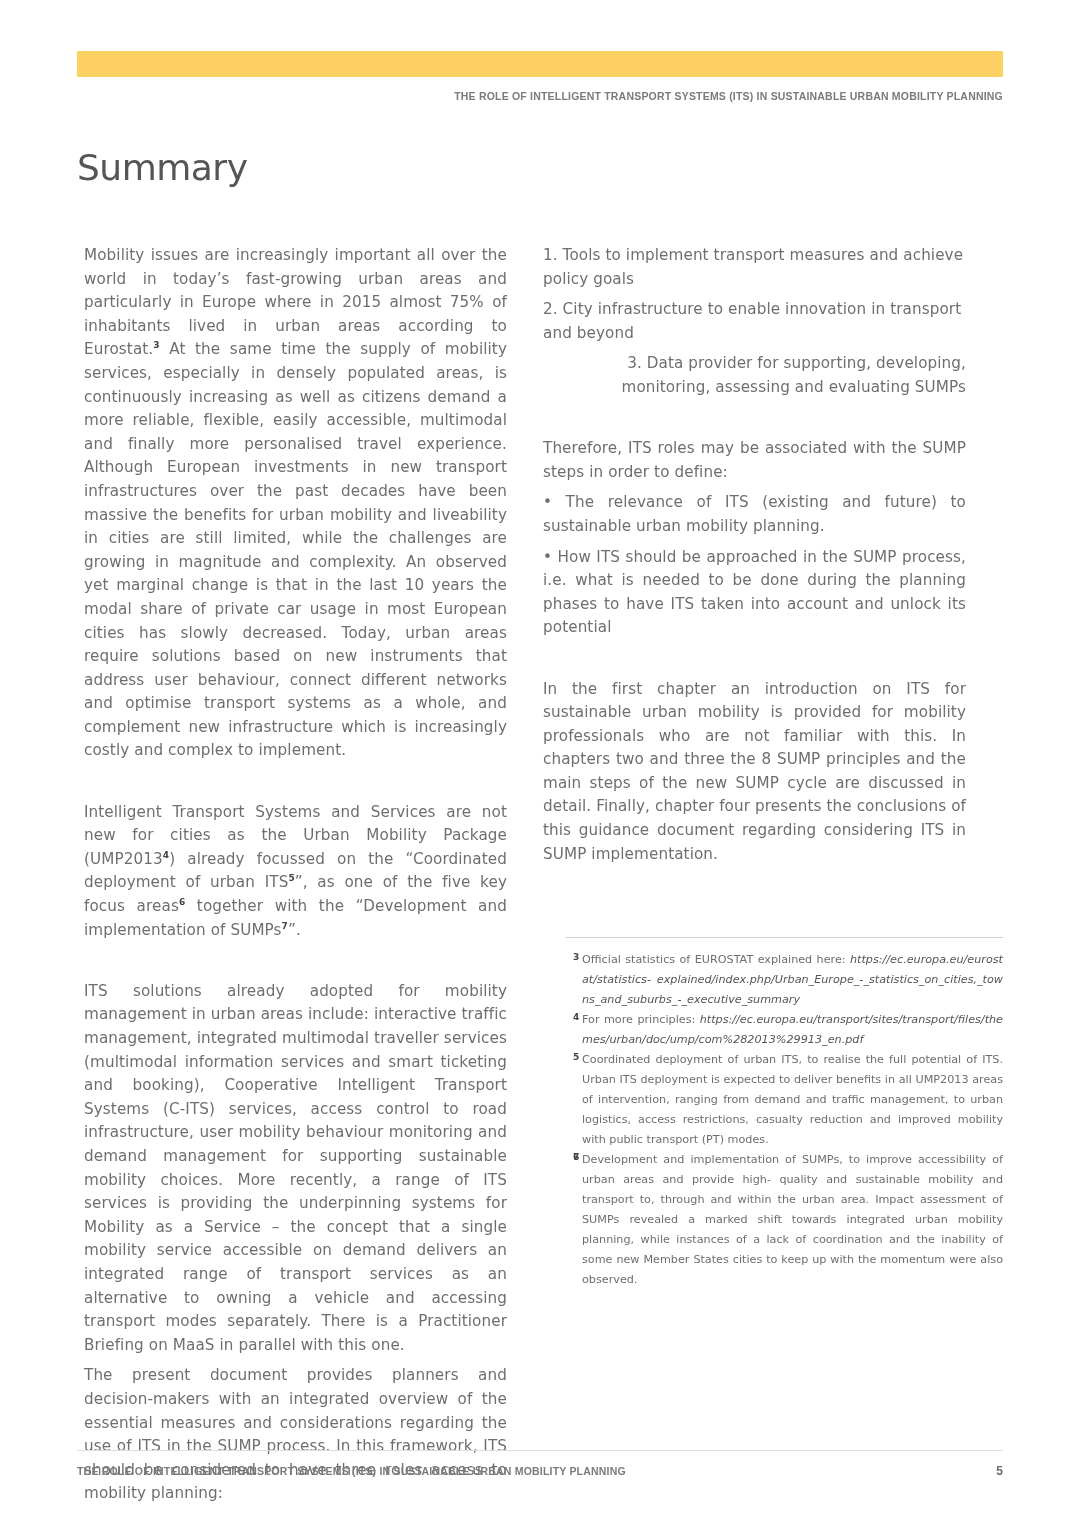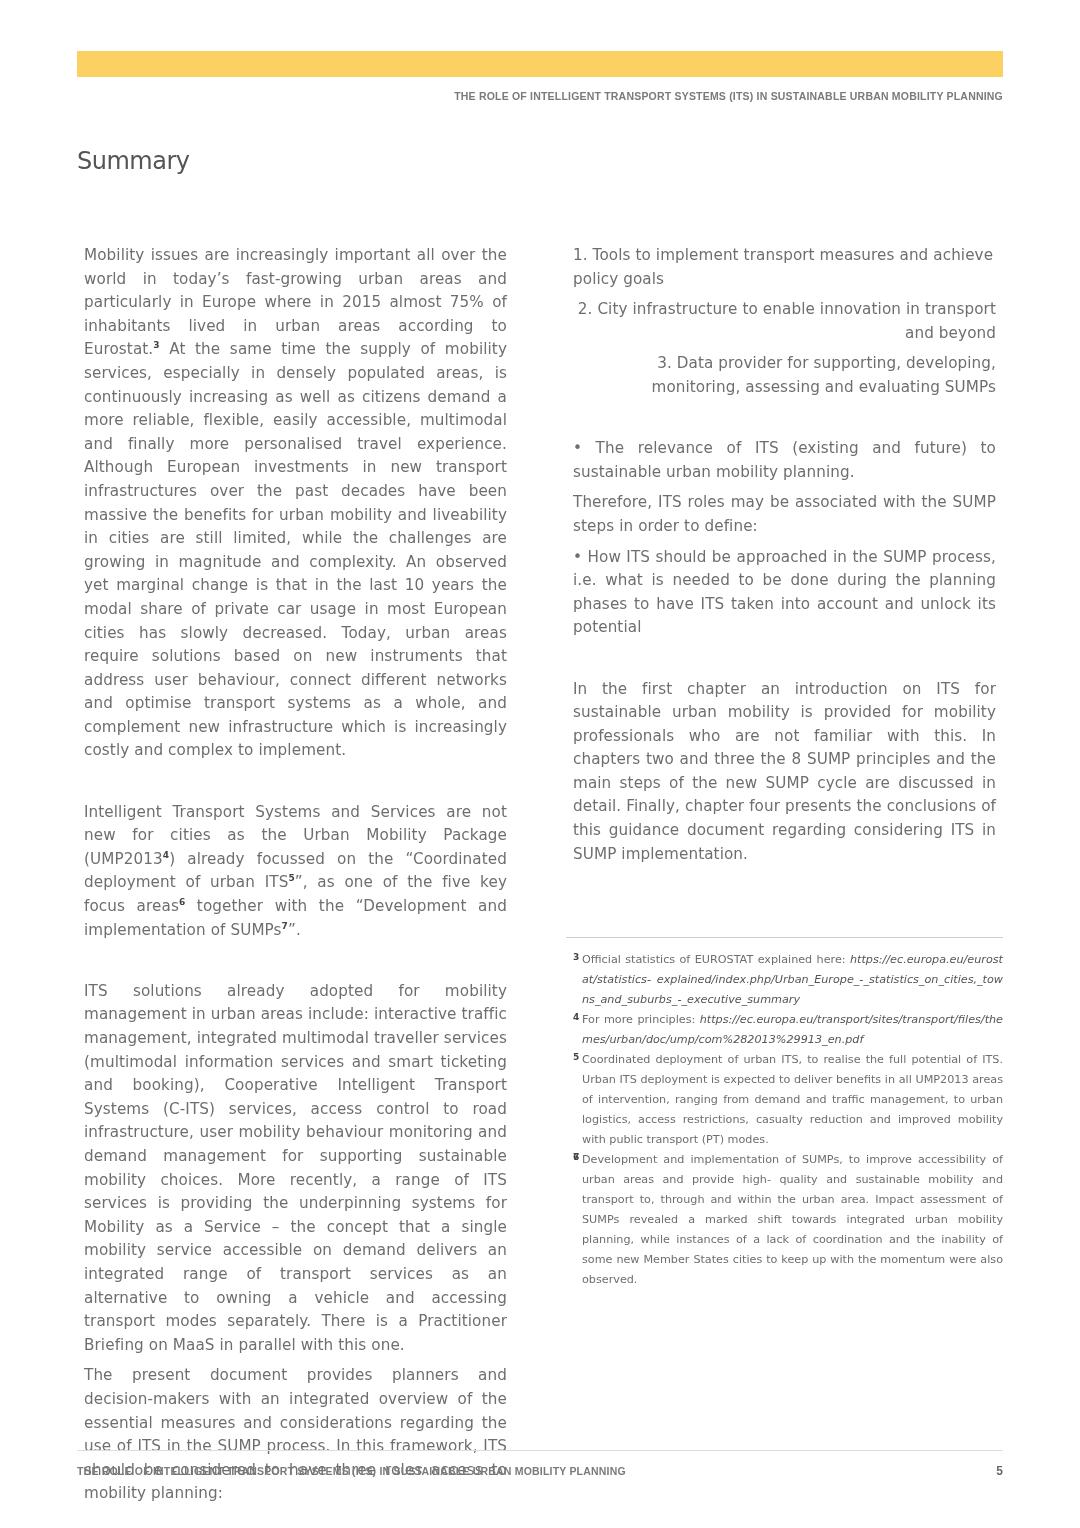--- a/index.html
+++ b/index.html
@@ -13,30 +13,30 @@
   }
   .running-head {
     position: absolute; right: 77px; top: 90px;
     font-family: "Liberation Sans", sans-serif; font-weight: bold;
     font-size: 10.5px; letter-spacing: 0.2px; color: #7a7a7a;
     text-transform: uppercase;
   }
   .page-title {
     position: absolute; left: 77px; top: 147px; margin: 0;
     font-family: "DejaVu Sans", sans-serif; font-weight: normal;
-    font-size: 24px; color: #555555; letter-spacing: -0.5px;
+    font-size: 36px; color: #555555; letter-spacing: -0.5px;
   }
   .col {
     position: absolute; top: 237px; width: 437px;
     font-family: "DejaVu Sans", sans-serif;
     font-size: 15.2px; line-height: 23.6px; color: #6e6e6e;
     text-align: justify; letter-spacing: 0.1px;
   }
   .col-left { left: 77px; }
-  .col-right { left: 566px; }
+  .col-right { left: 536px; }
   .col p { margin: 7px; }
   .gap { height: 23.6px; }
   sup.fn { font-size: 9px; font-weight: bold; color: #444; vertical-align: 6px; line-height: 0; }
   .footnote-rule {
     position: absolute; left: 566px; top: 937px; width: 437px; height: 1px;
     background: #cfcfcf;
   }
   .footnotes {
     position: absolute; left: 573px; top: 950px; width: 430px;
     font-family: "DejaVu Sans", sans-serif;
@@ -78,25 +78,25 @@
   <p>
     <span>Intelligent Transport Systems and Services are not new for cities as the Urban Mobility Package (UMP2013</span><sup class="fn">4</sup><span>) already focussed on the “Coordinated deployment of urban ITS</span><sup class="fn">5</sup><span>”, as one of the five key focus areas</span><sup class="fn">6</sup><span> together with the “Development and implementation of SUMPs</span><sup class="fn">7</sup><span>”.</span>
   </p>
   <div class="gap"></div>
   <p>ITS solutions already adopted for mobility management in urban areas include: interactive traffic management, integrated multimodal traveller services (multimodal information services and smart ticketing and booking), Cooperative Intelligent Transport Systems (C-ITS) services, access control to road infrastructure, user mobility behaviour monitoring and demand management for supporting sustainable mobility choices. More recently, a range of ITS services is providing the underpinning systems for Mobility as a Service – the concept that a single mobility service accessible on demand delivers an integrated range of transport services as an alternative to owning a vehicle and accessing transport modes separately. There is a Practitioner Briefing on MaaS in parallel with this one.</p>
   <p>The present document provides planners and decision-makers with an integrated overview of the essential measures and considerations regarding the use of ITS in the SUMP process. In this framework, ITS should be considered to have three roles access to mobility planning:</p>
 </div>
 
 <div class="col col-right">
   <p style="text-align:left">1. Tools to implement transport measures and achieve policy goals</p>
-  <p style="text-align:right">2. City infrastructure to enable innovation in transport and beyond</p>
+  <p style="text-align:left">2. City infrastructure to enable innovation in transport and beyond</p>
   <p style="text-align:right">3. Data provider for supporting, developing, monitoring, assessing and evaluating SUMPs</p>
   <div class="gap"></div>
+  <p>Therefore, ITS roles may be associated with the SUMP steps in order to define:</p>
   <p>• The relevance of ITS (existing and future) to sustainable urban mobility planning.</p>
-  <p>Therefore, ITS roles may be associated with the SUMP steps in order to define:</p>
   <p>• How ITS should be approached in the SUMP process, i.e. what is needed to be done during the planning phases to have ITS taken into account and unlock its potential</p>
   <div class="gap"></div>
   <p>In the first chapter an introduction on ITS for sustainable urban mobility is provided for mobility professionals who are not familiar with this. In chapters two and three the 8 SUMP principles and the main steps of the new SUMP cycle are discussed in detail. Finally, chapter four presents the conclusions of this guidance document regarding considering ITS in SUMP implementation.</p>
 </div>
 
 <div class="footnote-rule"></div>
 
 <div class="footnotes">
   <div class="footnote">
     <span class="num">3</span>

